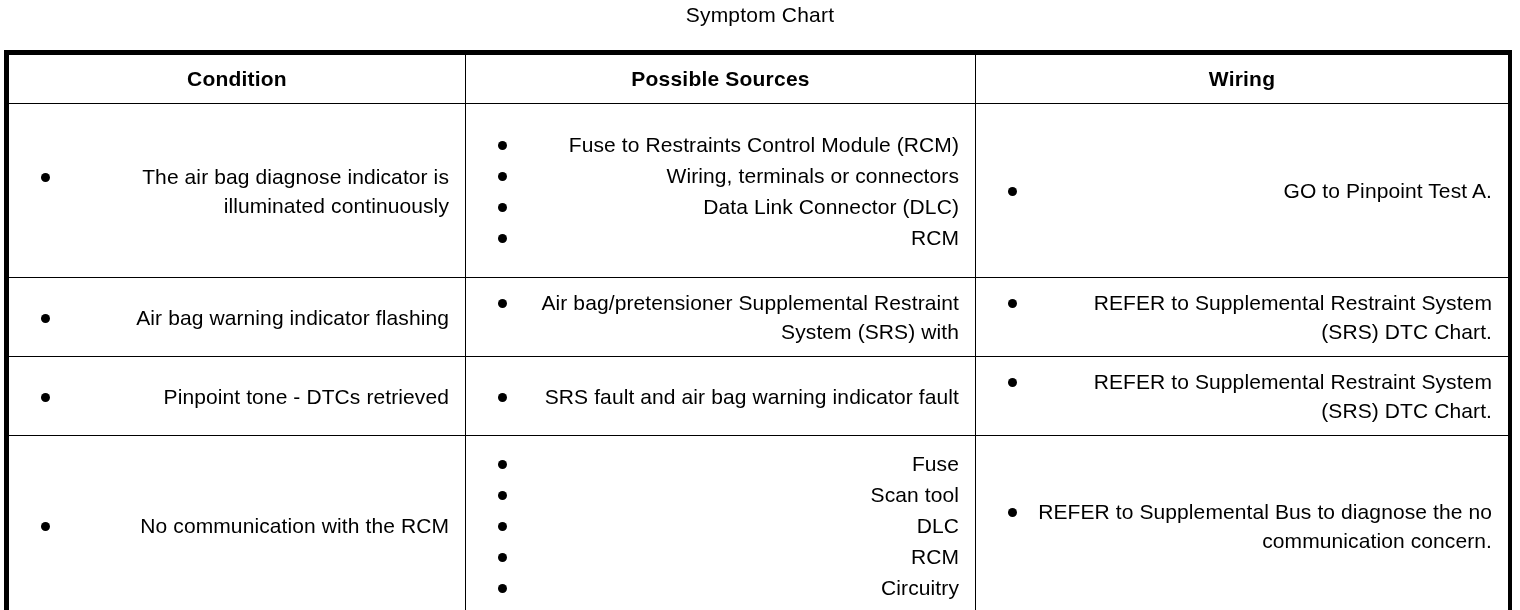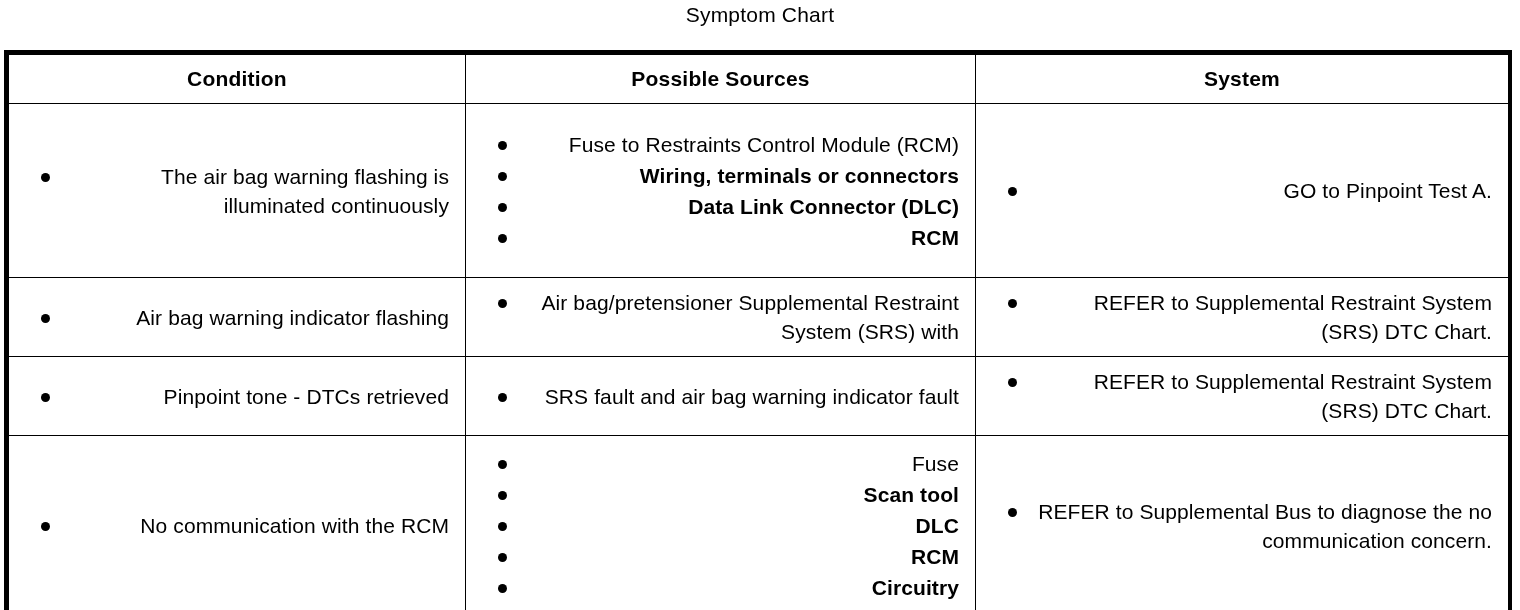--- a/index.html
+++ b/index.html
@@ -80,21 +80,20 @@
   ul.bullets li {
     position: relative;
     padding-left: 34px;
     font-size: 21px;
     line-height: 29px;
     letter-spacing: 0.1px;
     margin: 0;
   }
   ul.bullets li + li {
     margin-top: 4px;
-    font-weight: bold;
   }
   ul.bullets li .bullet-dot {
     position: absolute;
     left: 6px;
     top: 11px;
     width: 9px;
     height: 9px;
     background: #000000;
     border-radius: 50%;
   }
@@ -112,31 +111,31 @@
     <table class="symptom-table">
       <colgroup>
         <col class="c-condition">
         <col class="c-sources">
         <col class="c-action">
       </colgroup>
       <thead>
         <tr>
           <th>Condition</th>
           <th>Possible Sources</th>
-          <th>System</th>
+          <th>Wiring</th>
         </tr>
       </thead>
       <tbody>
 
         <tr class="row-1">
           <td class="cell-middle">
             <ul class="bullets">
               <li>
                 <span class="bullet-dot"></span>
-                <span>The air bag warning flashing is illuminated continuously</span>
+                <span>The air bag diagnose indicator is illuminated continuously</span>
               </li>
             </ul>
           </td>
           <td class="cell-middle">
             <ul class="bullets tight">
               <li>
                 <span class="bullet-dot"></span>
                 <span>Fuse to Restraints Control Module (RCM)</span>
               </li>
               <li>

